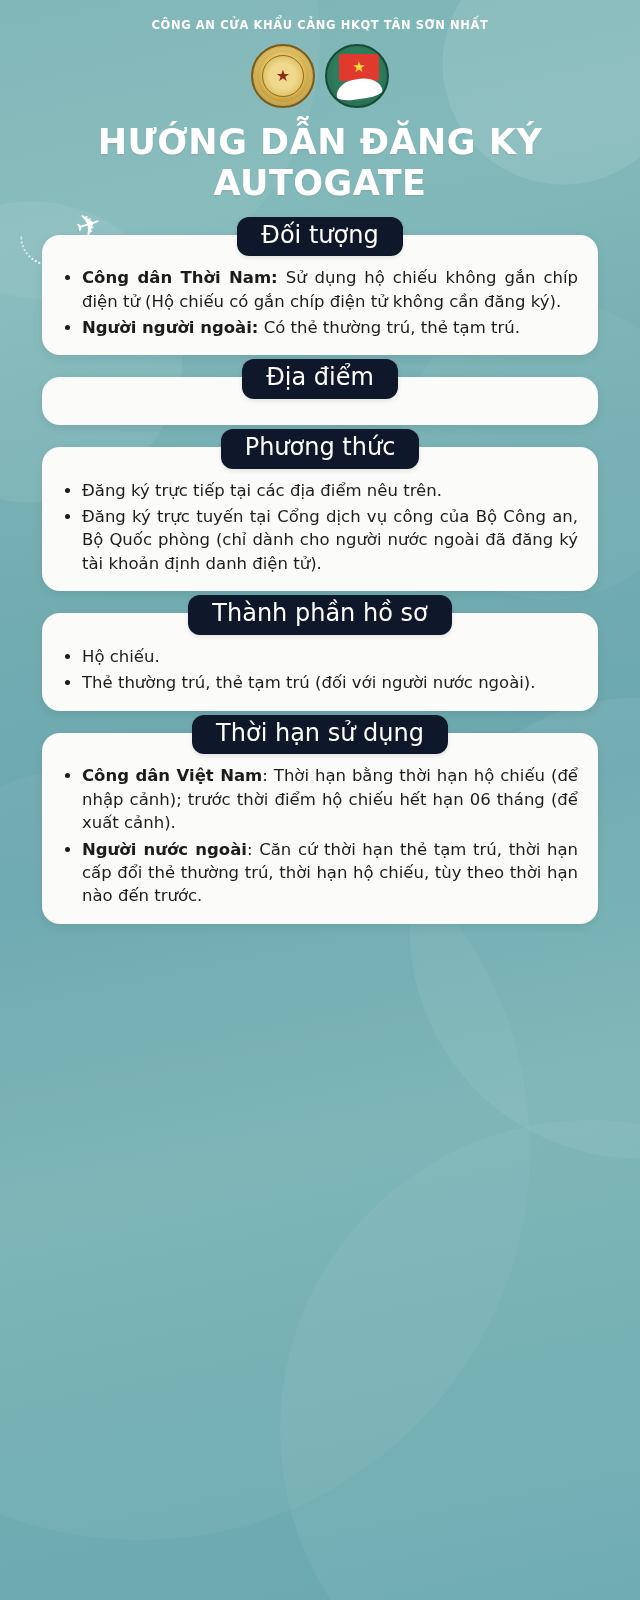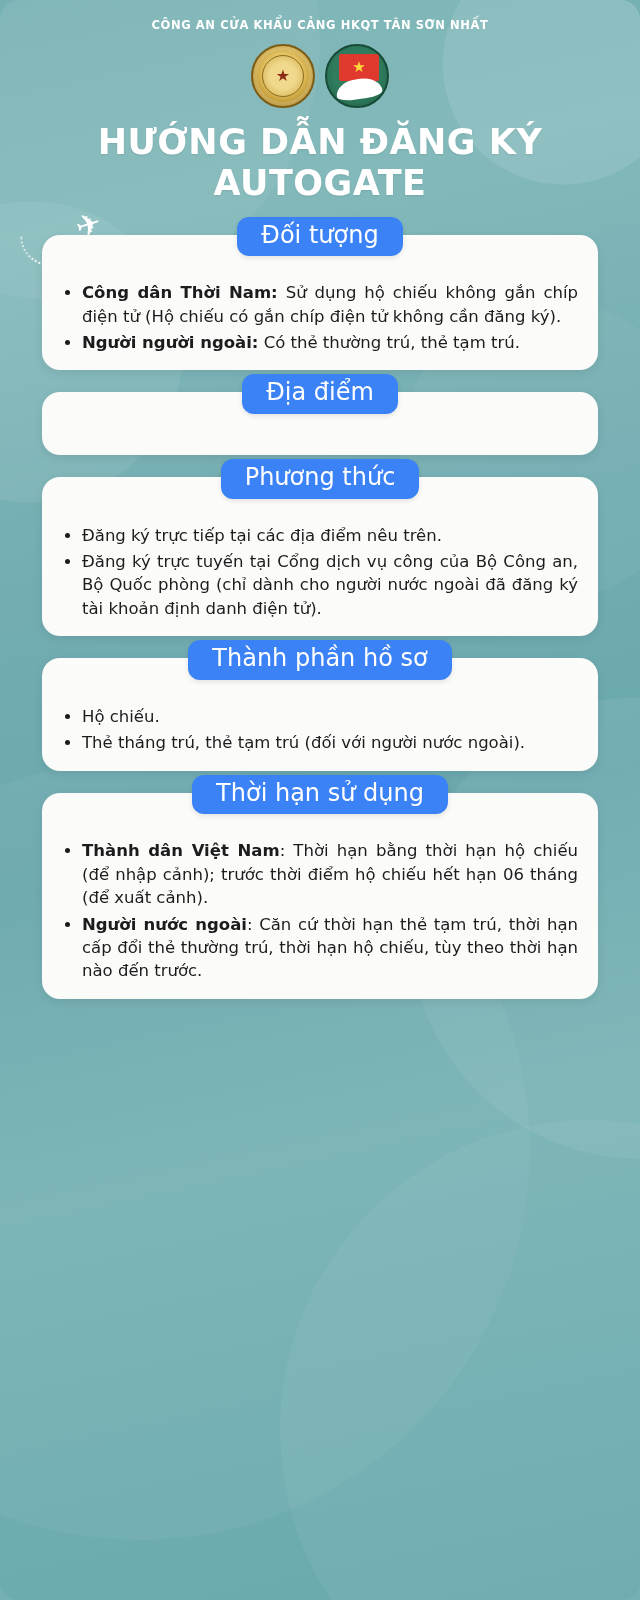--- a/index.html
+++ b/index.html
@@ -17,21 +17,20 @@
   }
   .poster {
     position: absolute;
     inset: 0;
     background:
       radial-gradient(circle at 88% 4%, rgba(255,255,255,0.10) 0 120px, rgba(255,255,255,0) 121px),
       radial-gradient(circle at 5% 22%, rgba(255,255,255,0.07) 0 150px, rgba(255,255,255,0) 151px),
       radial-gradient(circle at 100% 58%, rgba(255,255,255,0.06) 0 230px, rgba(255,255,255,0) 231px),
       linear-gradient(168deg, #7cb4b6 0%, #83b9ba 14%, #73adb2 34%, #6aa8ae 52%, #79b3b5 70%, #6fadb1 86%, #69a9ae 100%);
     overflow: hidden;
-    border-radius: 19px;
   }
   
   .arc {
     position: absolute;
     border-radius: 50%;
     border: 0 solid rgba(255,255,255,0.10);
     pointer-events: none;
   }
   .arc1 { width: 780px; height: 780px; left: -250px; top: 760px; background: rgba(255,255,255,0.045); }
   .arc2 { width: 620px; height: 620px; right: -260px; top: 1120px; background: rgba(255,255,255,0.05); }
@@ -158,24 +157,24 @@
     background: #fbfbfa;
     border-radius: 18px;
     padding: 14px 18px 16px 18px;
     margin-bottom: 22px;
     box-shadow: 0 3px 10px rgba(0,0,0,0.08);
     position: relative;
   }
   .card-heading {
     display: block;
     text-align: center;
-    margin: -32px auto 25px auto;
+    margin: -32px auto 10px auto;
     width: max-content;
     max-width: 96%;
-    background: #3b82f6;
+    background: #0f172a;
     color: #ffffff;
     font-size: 24px;
     padding: 5px 24px 7px 24px;
     border-radius: 12px;
     line-height: 1.15;
     box-shadow: 0 2px 5px rgba(0,0,0,0.10);
   }
   ul.items {
     margin: 0;
     padding: 0 2px 0 22px;
@@ -247,25 +246,25 @@
         <div class="card-heading">Phương thức</div>
         <ul class="items">
           <li><span>Đăng ký trực tiếp tại các địa điểm nêu trên.</span></li>
           <li><span>Đăng ký trực tuyến tại Cổng dịch vụ công của Bộ Công an, Bộ Quốc phòng (chỉ dành cho người nước ngoài đã đăng ký tài khoản định danh điện tử).</span></li>
         </ul>
       </div>
       <div class="card">
         <div class="card-heading">Thành phần hồ sơ</div>
         <ul class="items">
           <li><span>Hộ chiếu.</span></li>
-          <li><span>Thẻ tháng trú, thẻ tạm trú (đối với người nước ngoài).</span></li>
+          <li><span>Thẻ thường trú, thẻ tạm trú (đối với người nước ngoài).</span></li>
         </ul>
       </div>
       <div class="card">
         <div class="card-heading">Thời hạn sử dụng</div>
         <ul class="items">
-          <li><b>Thành dân Việt Nam</b><span>: Thời hạn bằng thời hạn hộ chiếu (để nhập cảnh); trước thời điểm hộ chiếu hết hạn 06 tháng (để xuất cảnh).</span></li>
+          <li><b>Công dân Việt Nam</b><span>: Thời hạn bằng thời hạn hộ chiếu (để nhập cảnh); trước thời điểm hộ chiếu hết hạn 06 tháng (để xuất cảnh).</span></li>
           <li><b>Người nước ngoài</b><span>: Căn cứ thời hạn thẻ tạm trú, thời hạn cấp đổi thẻ thường trú, thời hạn hộ chiếu, tùy theo thời hạn nào đến trước.</span></li>
         </ul>
       </div>
     </div>
   <div class="bottom-space"></div>
 </div>
 
 </body></html>

